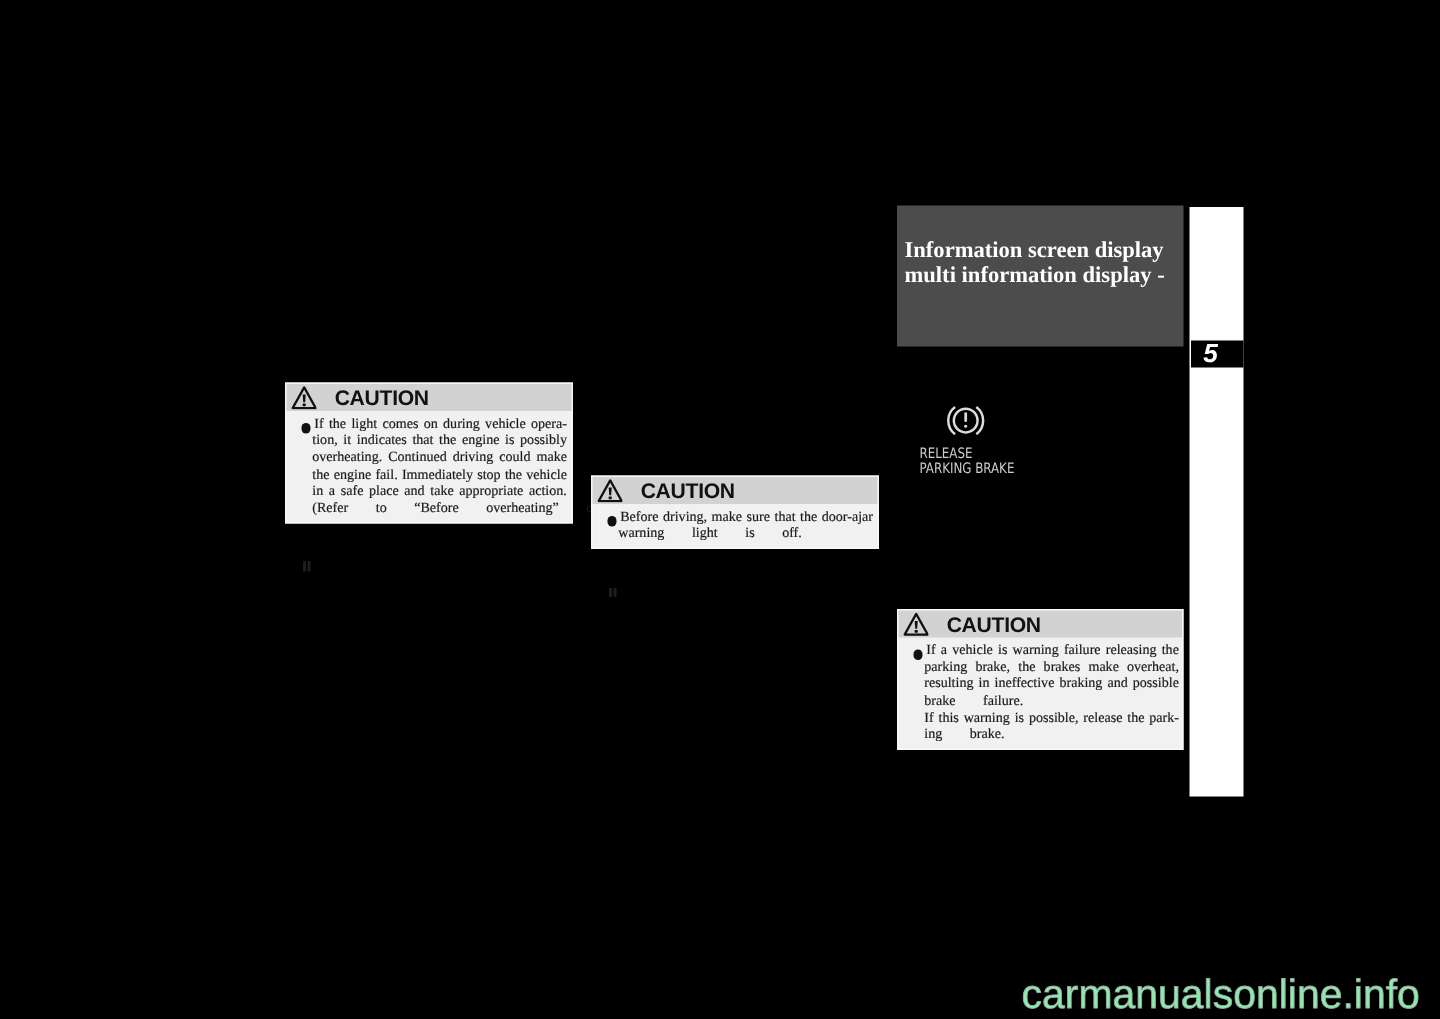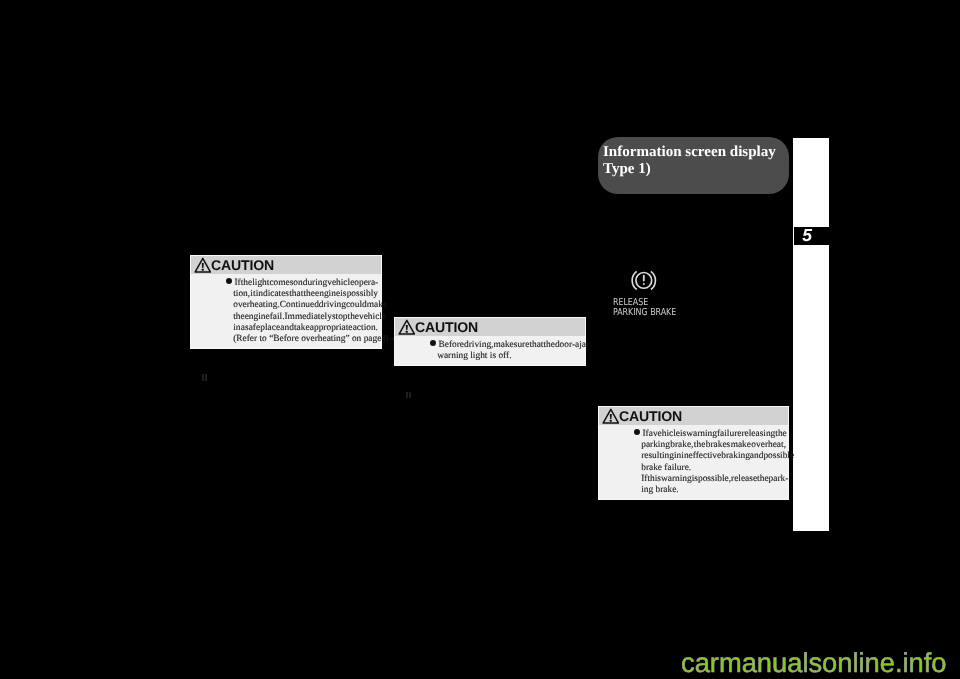--- a/index.html
+++ b/index.html
@@ -27,47 +27,47 @@
 
   
   .tab{position:absolute;background:#fff;}
   .tabband{position:absolute;background:#000;color:#fff;font-weight:bold;font-style:italic;
            font-family:"Liberation Sans",sans-serif;display:flex;align-items:center;justify-content:center;}
 
   
   .icon{position:absolute;}
   .iconlabel{position:absolute;color:#cccccc;font-family:"Liberation Sans",sans-serif;}
 
-  .wm{position:absolute;color:#84cc16;font-family:"Liberation Sans",sans-serif;
+  .wm{position:absolute;color:#86efac;font-family:"Liberation Sans",sans-serif;
        -webkit-text-stroke:0.55px #a3a3a3;}
   .ghost{position:absolute;color:#303030;font-family:"Liberation Serif",serif;}
 
   
-  .sechdr{left:598px;top:137px;width:191px;height:57px;padding:7px 0 0 5px;
-          font-size:15.05px;line-height:17.2px;white-space:nowrap;border-radius:20px;}
+  .sechdr{left:598px;top:137px;width:191px;height:94px;padding:22px 0 0 5px;
+          font-size:15.05px;line-height:17.2px;white-space:nowrap;}
 
   .tab{left:793px;top:138px;width:36px;height:393px;}
   .tabband{left:794px;top:226.5px;width:35px;height:18.5px;font-size:17.5px;box-sizing:border-box;
            padding-bottom:1px;padding-right:9px;}
 
   .icon{left:631px;top:269.5px;}
   .iconlabel{left:613px;top:298px;font-size:9.6px;line-height:9.7px;letter-spacing:0px;
              font-family:"DejaVu Sans",sans-serif;font-stretch:condensed;
              transform:scaleX(0.915);transform-origin:left top;}
 
   .caution{padding:0;}
   .caution .hdr{height:18px;padding-left:2.9px;}
   .caution .hdr .tri{margin-right:-0.4px;}
-  .caution .hdr .word{font-size:14.1px;line-height:15px;margin-left:0px;}
+  .caution .hdr .word{font-size:14.1px;line-height:15px;margin-left:12px;}
   .caution .body{padding:4px 0 0 10px;font-size:9.4px;line-height:11.2px;
                  width:187px;box-sizing:border-box;}
   .caution .body .ln{display:flex;justify-content:space-between;white-space:pre;
-                     padding-left:7.2px;height:11.2px;align-items:flex-start;margin-left:25px;}
+                     padding-left:7.2px;height:11.2px;align-items:flex-end;}
   .caution .body .ln.first{padding-left:0;justify-content:flex-start;}
-  .caution .body .ln.end{justify-content:flex-start;}
+  .caution .body .ln.end{justify-content:flex-start;gap:16px;}
   .caution .body .ln.tight{justify-content:space-between;}
   .bullet{width:6.3px;height:6.3px;margin-right:2.2px;position:relative;top:-0.5px;
           flex:0 0 auto;}
 
   .c1{left:190px;top:255px;width:192px;height:94px;}
   .c2{left:394px;top:317px;width:192px;height:49px;}
   .c3{left:598px;top:406px;width:191px;height:94px;}
 
   .ghost i{display:inline-block;width:1.8px;height:6.6px;background:#1e1e1e;
            vertical-align:top;}
@@ -77,21 +77,21 @@
 
   .wm{left:681px;top:647px;font-size:27.3px;letter-spacing:0px;}
 </style>
 </head>
 <body>
 
 <div class="page">
 
   <div class="sechdr">
     <div>Information screen display</div>
-    <div>Type 1)</div>
+    <div>multi information display -</div>
   </div>
 
   <div class="tab"></div>
   <div class="tabband">5</div>
 
   <svg class="icon" viewBox="0 0 128 102" width="25.6" height="20.4">
     <g fill="none" stroke="#dcdcdc" stroke-width="8.2">
       <circle cx="64" cy="52" r="39.5"></circle>
       <path d="M 28.5 6.5 A 57 57 0 0 0 28.5 97.5"></path>
       <path d="M 99.5 6.5 A 57 57 0 0 1 99.5 97.5"></path>

